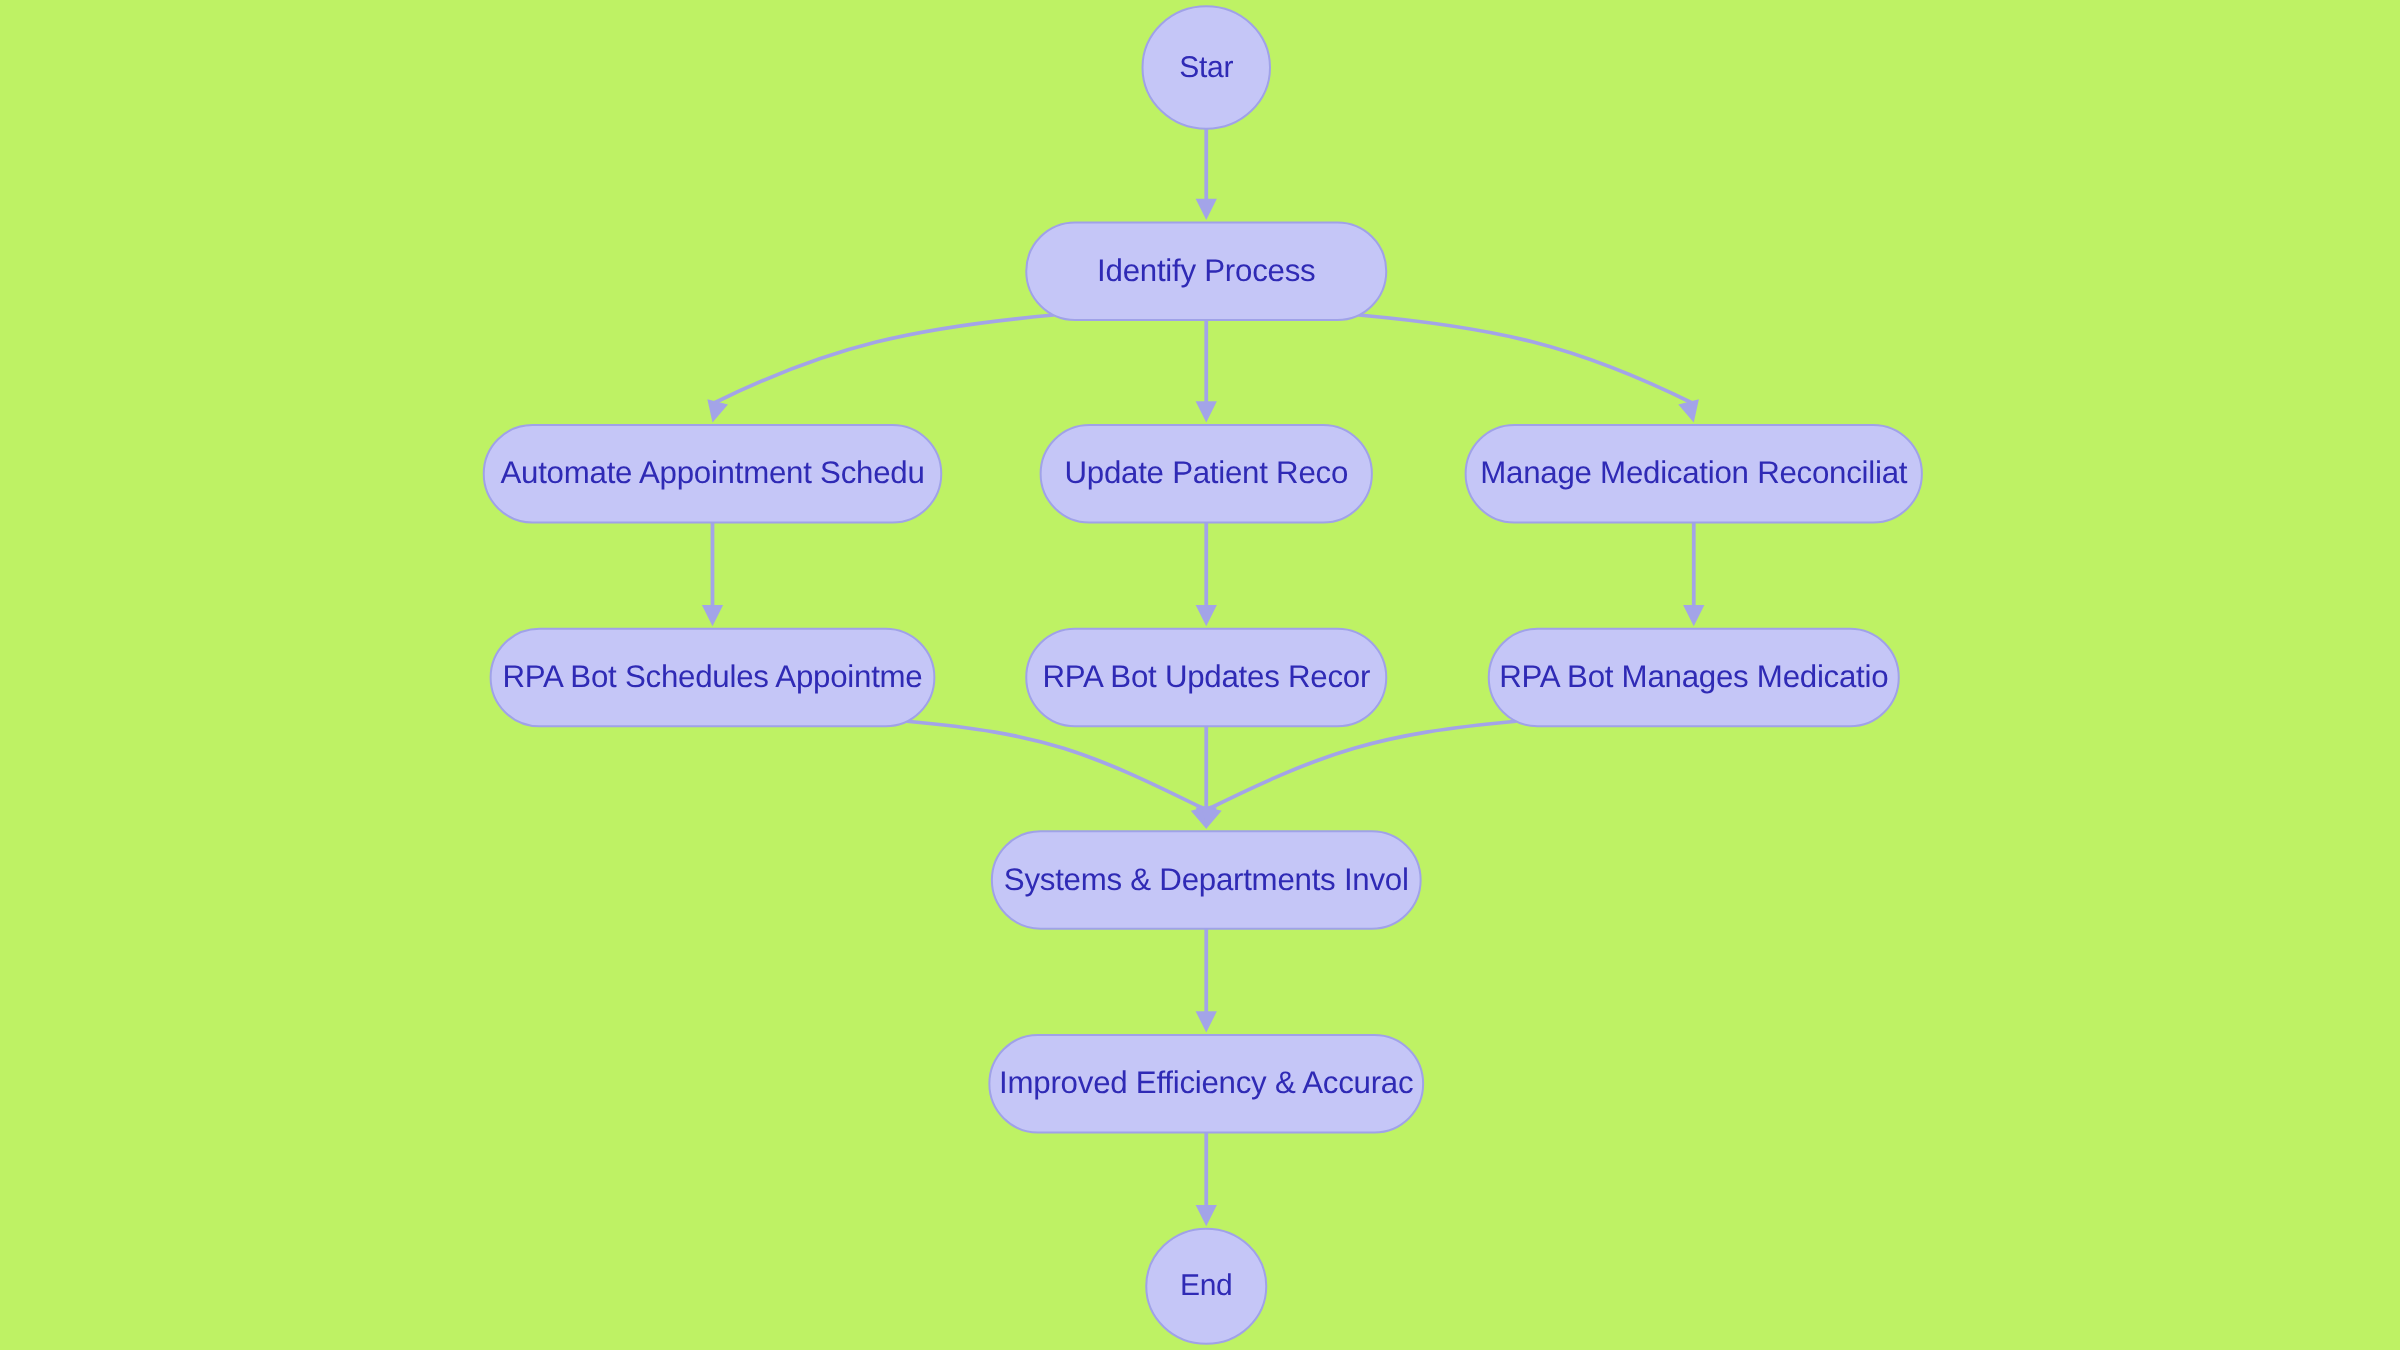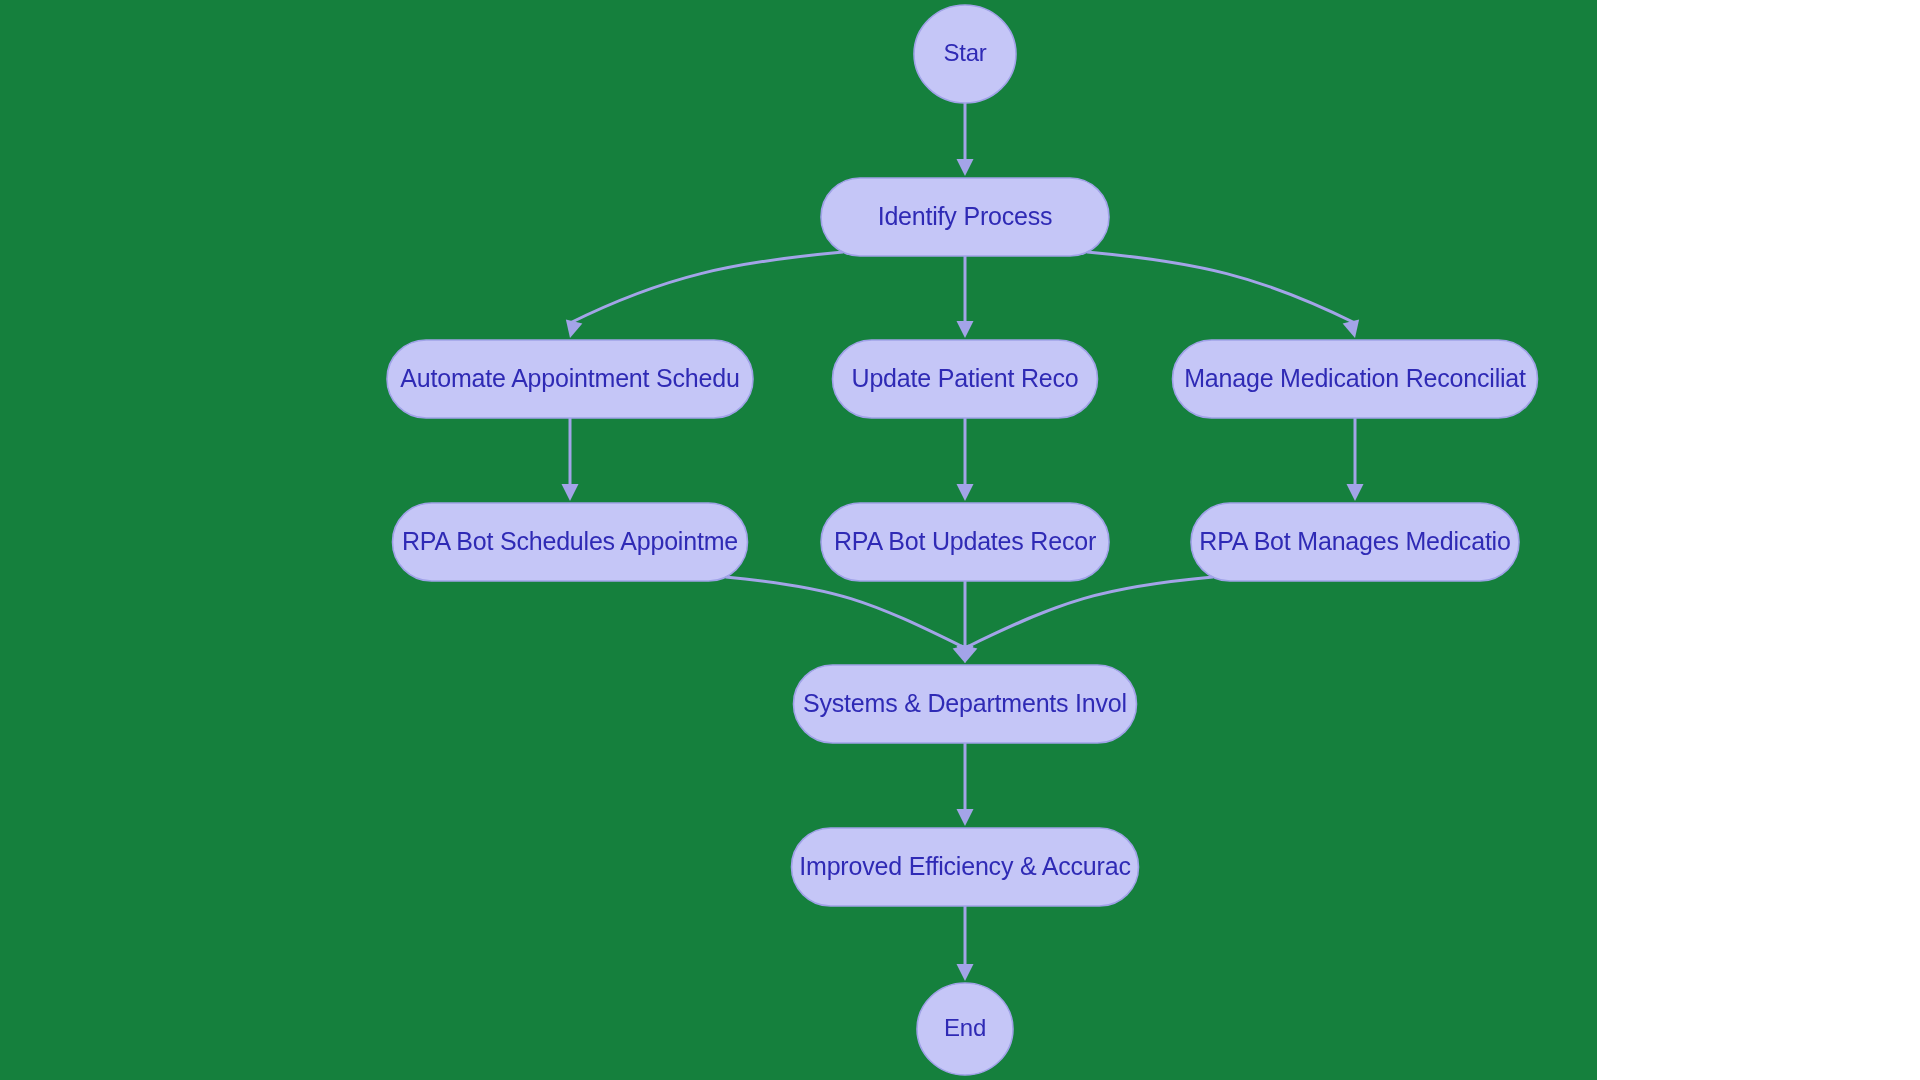--- a/index.html
+++ b/index.html
@@ -5,23 +5,23 @@
   html, body {
     margin: 0;
     padding: 0;
     background: #ffffff;
     width: 1920px;
     height: 1080px;
     overflow: hidden;
   }
   #flow-root {
     position: relative;
-    width: 1597px;
+    width: 1920px;
     height: 1080px;
-    background: #15803d;
+    background: #bef264;
     font-family: "Liberation Sans", sans-serif;
   }
   svg#flow-svg {
     display: block;
     width: 1920px;
     height: 1080px;
   }
   .node-shape {
     fill: #c5c6f7;
     stroke: #a0a2e8;

